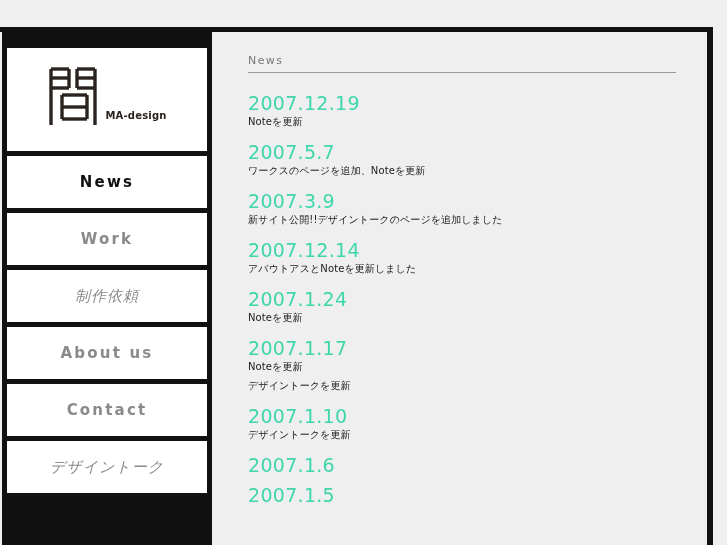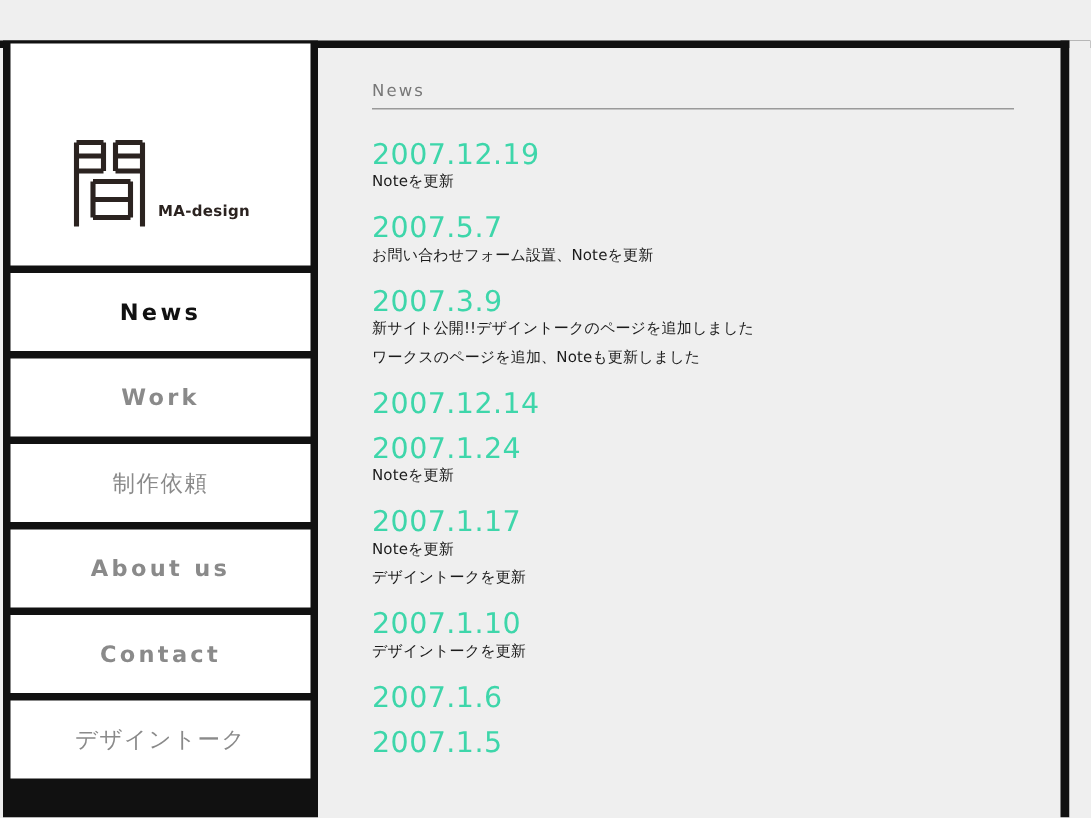--- a/index.html
+++ b/index.html
@@ -63,22 +63,22 @@
     width: 200px;
     background: #ffffff;
     display: flex;
     align-items: center;
     justify-content: center;
     margin-bottom: 5px;
   }
 
   
   #logo-cell {
-    height: 148px;
-    margin-top: 2px;
+    height: 103px;
+    margin-top: 21px;
     flex-direction: row;
     align-items: flex-end;
     justify-content: center;
     padding-bottom: 24px;
   }
 
   #logo-wrap {
     display: flex;
     align-items: flex-end;
     gap: 6px;
@@ -110,20 +110,21 @@
   }
 
   .nav-item.is-current {
     color: #111111;
   }
 
   .nav-item.is-jp {
     letter-spacing: 1px;
     font-weight: normal;
     font-size: 15px;
+    font-style: italic;
   }
 
   
   #content {
     position: absolute;
     left: 212px;
     top: 32px;
     width: 495px;
     height: 513px;
     background: #efefef;
@@ -224,31 +225,31 @@
 
     <div id="news-list">
 
       <div class="news-entry">
         <div class="news-date">2007.12.19</div>
         <div class="news-line">Noteを更新</div>
       </div>
 
       <div class="news-entry">
         <div class="news-date">2007.5.7</div>
-        <div class="news-line">お問い合わせフォーム設置、Noteを更新</div>
+        <div class="news-line">ワークスのページを追加、Noteを更新</div>
       </div>
 
       <div class="news-entry">
         <div class="news-date">2007.3.9</div>
         <div class="news-line">新サイト公開!!デザイントークのページを追加しました</div>
-        <div class="news-line">ワークスのページを追加、Noteも更新しました</div>
       </div>
 
       <div class="news-entry">
         <div class="news-date">2007.12.14</div>
+        <div class="news-line">アバウトアスとNoteを更新しました</div>
       </div>
 
       <div class="news-entry">
         <div class="news-date">2007.1.24</div>
         <div class="news-line">Noteを更新</div>
       </div>
 
       <div class="news-entry">
         <div class="news-date">2007.1.17</div>
         <div class="news-line">Noteを更新</div>

